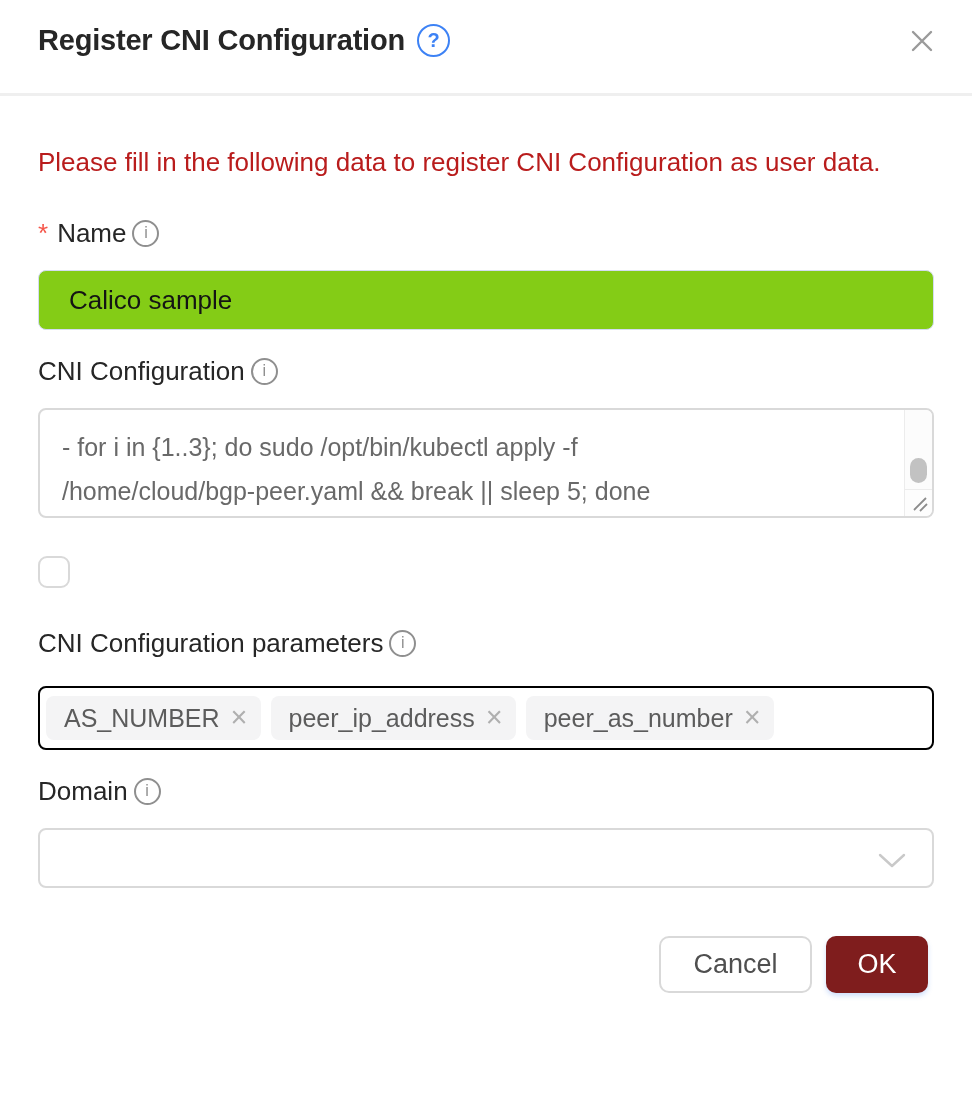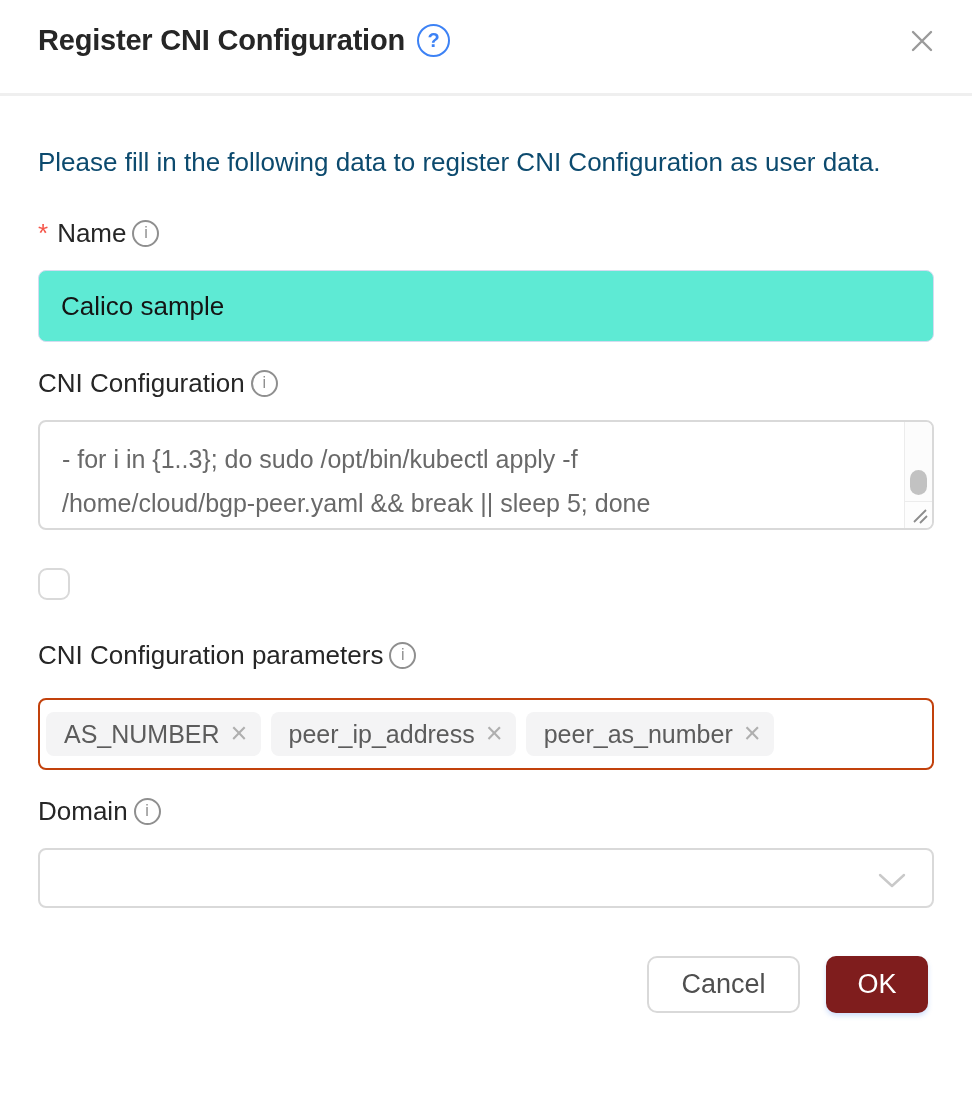--- a/index.html
+++ b/index.html
@@ -22,44 +22,44 @@
     width:33px; height:33px; margin-left:12px; flex:0 0 auto;
     border:2.5px solid #3d82f5; border-radius:50%;
     color:#3d82f5; font-size:20px; font-weight:700;
     display:flex; align-items:center; justify-content:center;
     cursor:pointer;
   }
   .close-btn { margin-left:auto; display:flex; align-items:center; cursor:pointer; }
 
   
   .modal-content { padding:0 38px; }
-  .description { margin-top:42px; font-size:26px; line-height:48px; color:#0c4a6e; }
+  .description { margin-top:42px; font-size:26px; line-height:48px; color:#b91c1c; }
 
   .field-label {
     display:flex; align-items:center;
     font-size:26px; color:#262626; height:34px;
   }
   .req-mark { color:#f5564a; margin-right:9px; }
   .info-icon {
     width:27px; height:27px; margin-left:6px; flex:0 0 auto;
     border:2px solid #8f8f8f; border-radius:50%;
     color:#8f8f8f; font-size:16px; font-weight:400;
     display:inline-flex; align-items:center; justify-content:center;
     cursor:pointer;
   }
   .mt-label-name { margin-top:30px; }
   .mt-label-cni { margin-top:24px; }
   .mt-label-b64 { margin-top:18px; }
   .mt-label-params { margin-top:38px; }
   .mt-label-domain { margin-top:24px; }
 
   .name-input {
-    display:block; width:100%; height:72px; margin-top:20px;
-    background:#5eead4; border:1px solid #d3dcf0; border-radius:8px;
-    padding:0 22px; font-size:26px; color:#141414;
+    display:block; width:100%; height:60px; margin-top:20px;
+    background:#84cc16; border:1px solid #d3dcf0; border-radius:8px;
+    padding:0 30px; font-size:26px; color:#141414;
     font-family:"Liberation Sans", sans-serif; outline:none;
   }
 
   
   .textarea-box {
     position:relative; margin-top:20px; height:110px;
     border:2px solid #d9d9d9; border-radius:8px; background:#fff;
   }
   .textarea-content {
     padding:15px 83px 0 22px;
@@ -85,22 +85,22 @@
   }
 
   .checkbox {
     margin-top:38px; width:32px; height:32px;
     border:2px solid #d9d9d9; border-radius:9px; background:#fff;
     cursor:pointer;
   }
 
   
   .tags-input {
-    margin-top:26px; height:72px; width:100%;
-    border:2px solid #c2410c; border-radius:8px;
+    margin-top:26px; height:64px; width:100%;
+    border:2px solid #000000; border-radius:8px;
     display:flex; align-items:center; gap:10px; padding:0 6px;
     cursor:text;
   }
   .tag {
     background:#f4f4f5; border-radius:8px; height:44px;
     display:inline-flex; align-items:center; gap:11px;
     padding:0 13px 0 18px; font-size:25px; color:#5c5c5c;
     white-space:nowrap;
   }
   .tag-x {
@@ -112,21 +112,21 @@
   .select-box {
     position:relative; margin-top:20px; height:60px; width:100%;
     border:2px solid #d9d9d9; border-radius:8px; background:#fff;
     cursor:pointer;
   }
   .select-chevron { position:absolute; right:26px; top:23px; }
 
   
   .modal-footer {
     display:flex; justify-content:flex-end; align-items:center;
-    gap:26px; margin-top:48px; padding:0 44px;
+    gap:14px; margin-top:48px; padding:0 44px;
   }
   .btn { height:57px; border-radius:10px; font-size:27px;
     display:flex; align-items:center; justify-content:center; cursor:pointer;
     font-family:"Liberation Sans", sans-serif; }
   .btn-cancel { width:153px; background:#fff; border:2px solid #d9d9d9; color:#4f4f4f; }
   .btn-ok { width:102px; background:#7f1d1d; border:none; color:#fff;
     box-shadow:0 3px 5px rgba(66,133,244,0.25); }
 </style>
 </head>
 <body>

